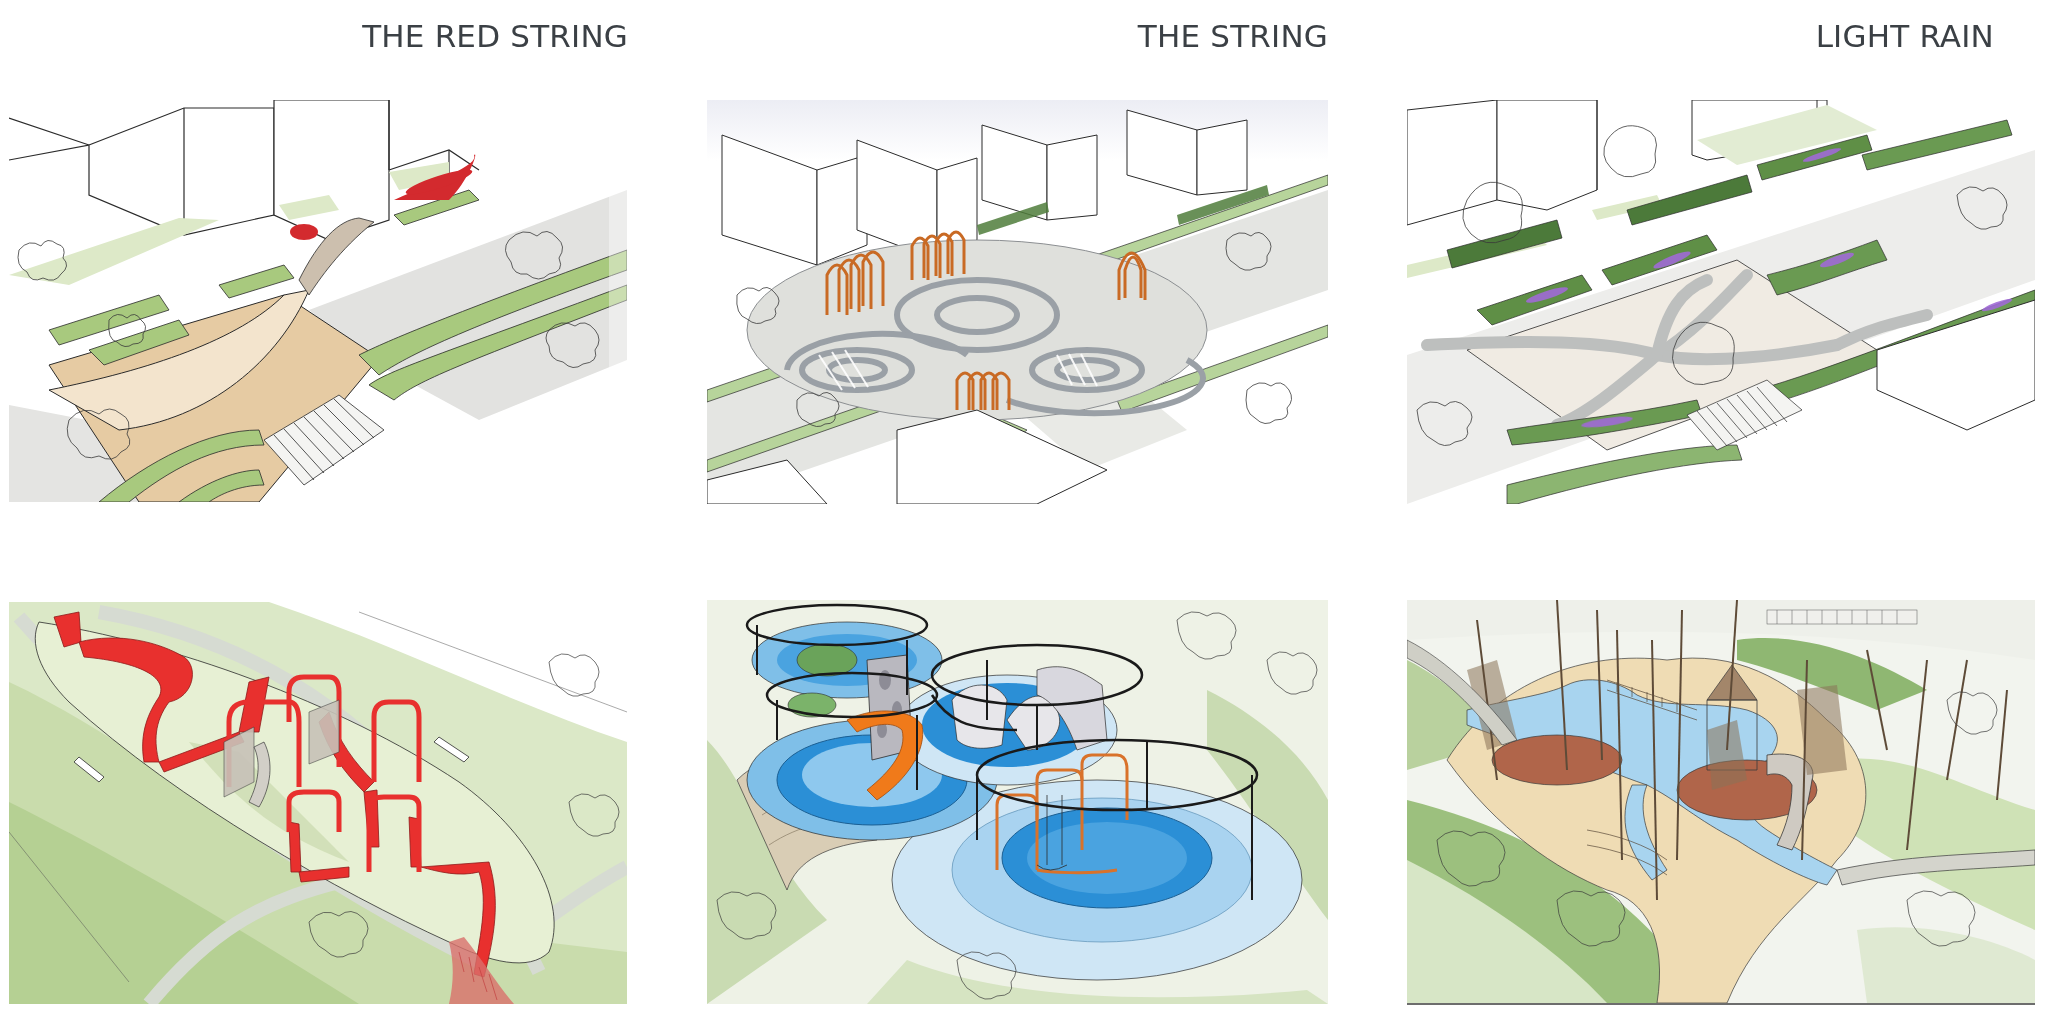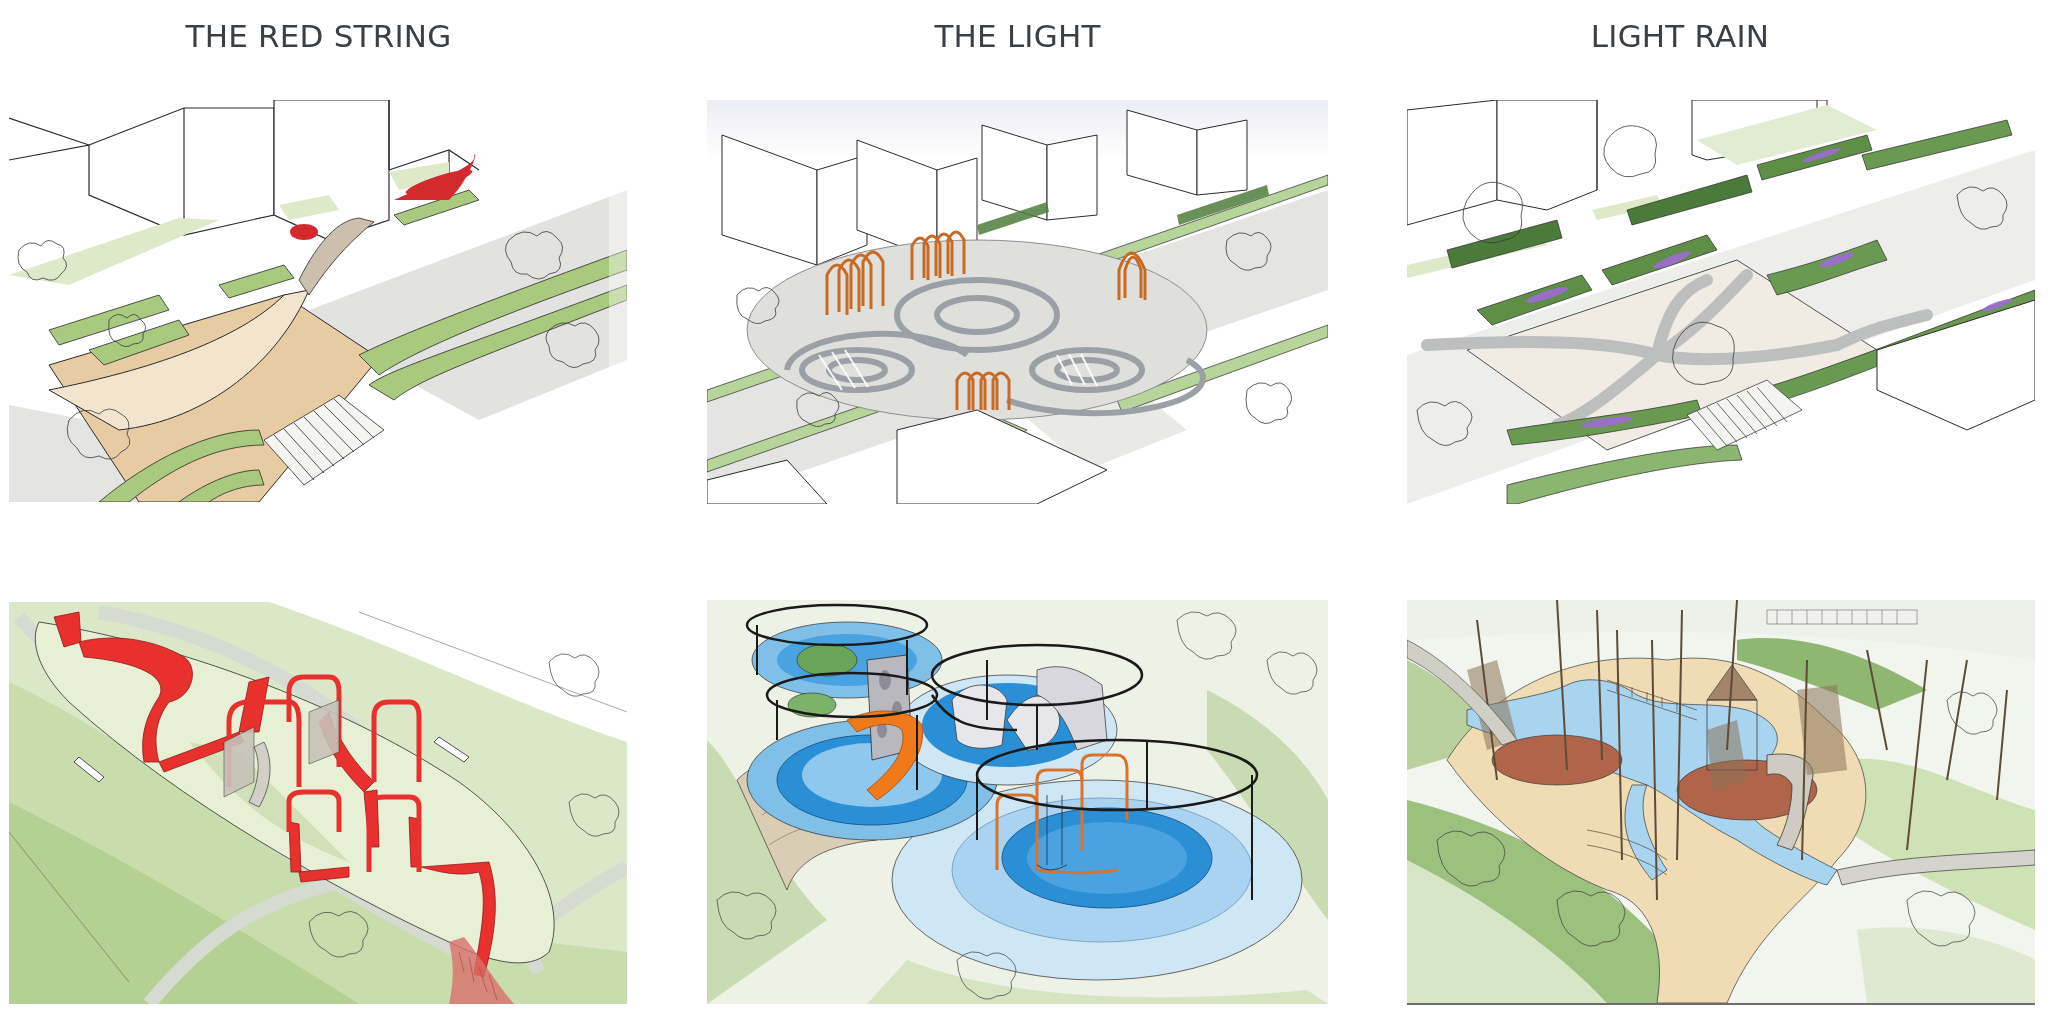--- a/index.html
+++ b/index.html
@@ -12,21 +12,21 @@
       height: 1034px;
       position: relative;
       overflow: hidden;
       font-family: "Liberation Sans", "DejaVu Sans", sans-serif;
     }
     .column-title {
       position: absolute;
       top: 14px;
       height: 44px;
       line-height: 44px;
-      text-align: center;
+      text-align: right;
       font-family: "DejaVu Sans", "Liberation Sans", sans-serif;
       font-size: 31px;
       font-weight: normal;
       letter-spacing: 0.2px;
       color: #3b4045;
       margin: 0;
     }
     .panel {
       position: absolute;
       overflow: hidden;
@@ -46,21 +46,21 @@
       width: 1px; height: 1px;
       overflow: hidden;
       clip: rect(0 0 0 0);
       white-space: nowrap;
     }
   </style>
 </head>
 <body>
 
 <h2 class="column-title" style="left:9px; width:619px;">THE RED STRING</h2>
-<h2 class="column-title" style="left:707px; width:621px;">THE LIGHT</h2>
+<h2 class="column-title" style="left:707px; width:621px;">THE STRING</h2>
 <h2 class="column-title" style="left:1366px; width:628px;">LIGHT RAIN</h2>
 
 <div class="panel" style="left:9px; top:100px; width:618px; height:402px;">
   <span class="caption">Street intersection sketch with beige paved plaza, curved path and red planting</span>
   <svg viewBox="0 0 618 402" preserveAspectRatio="none">
     <rect width="618" height="402" fill="#ffffff"></rect>
 
     <g stroke="#2b2b2b" stroke-width="1.2" fill="#ffffff">
       <polyline points="0,18 80,45 0,60" fill="none"></polyline>
       <polygon points="80,45 175,8 265,8 265,115 175,135 80,95"></polygon>

